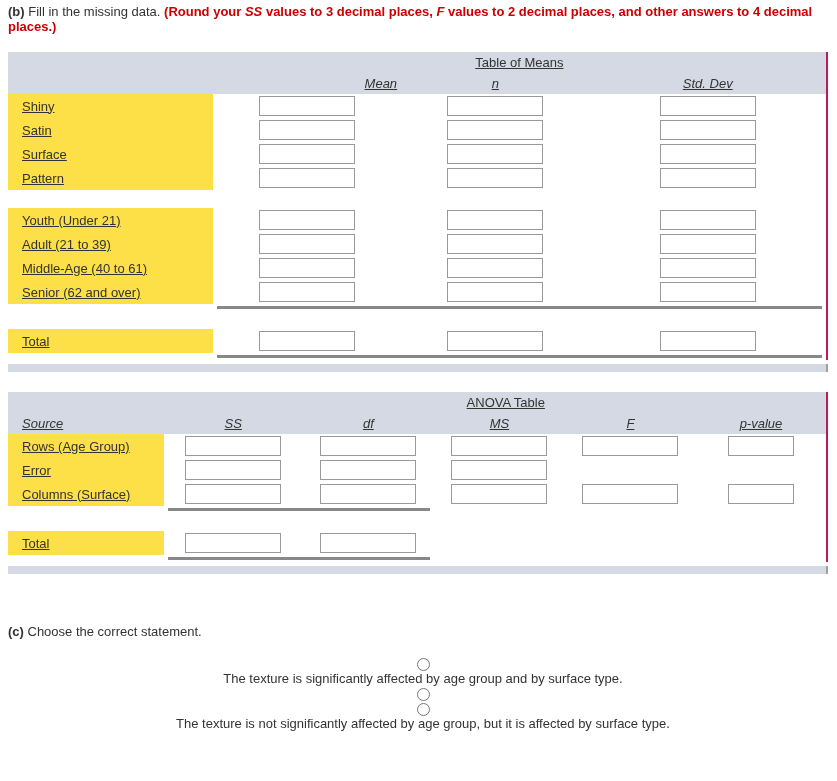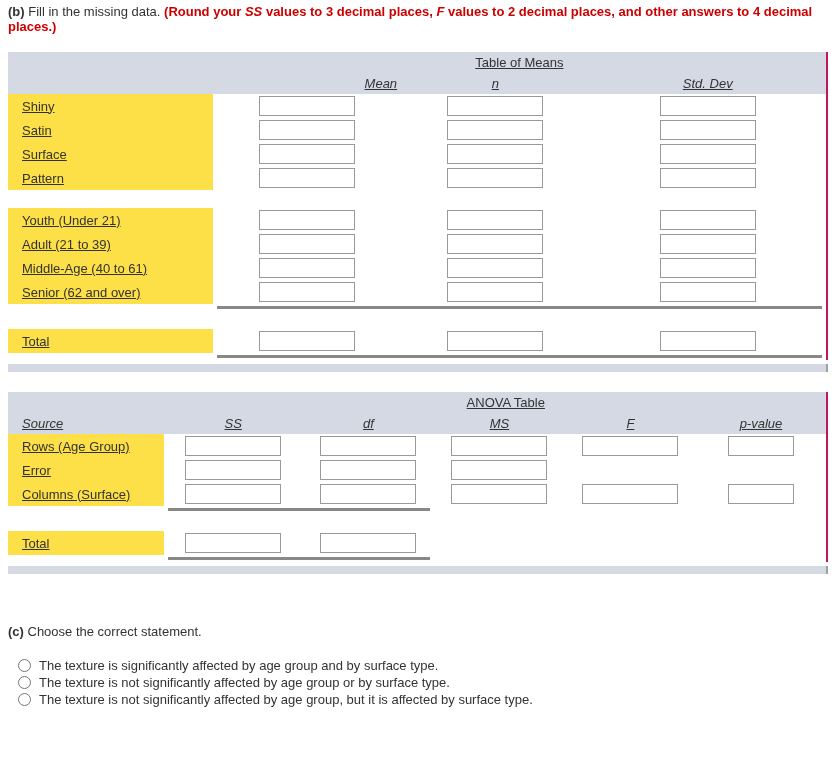--- a/index.html
+++ b/index.html
@@ -84,22 +84,22 @@
   .section-c {
     margin-top: 50px;
   }
   .options {
     margin-top: 18px;
     margin-left: 10px;
   }
   .option {
     display: flex;
     align-items: center;
-    gap: 8px;
     padding: 1px 0;
+    flex-direction: column;
   }
   .option input[type=radio] {
     margin: 0;
   }
 </style>
 </head>
 <body>
 
 <div class="prompt-line">
   <b>(b)</b><span> Fill in the missing data. </span><span class="red-bold"><span>(Round your </span><i>SS</i><span> values to 3 decimal places, </span><i>F</i><span> values to 2 decimal places, and other answers to 4 decimal places.)</span></span>
@@ -285,20 +285,19 @@
   <div>
     <b>(c)</b><span> Choose the correct statement.</span>
   </div>
   <div class="options">
     <div class="option">
       <input type="radio" name="c" style="">
       <span>The texture is significantly affected by age group and by surface type.</span>
     </div>
     <div class="option">
       <input type="radio" name="c" style="">
-      <span>The texture is not significantly affected by age group or by surface type.</span>
     </div>
     <div class="option">
       <input type="radio" name="c" style="">
       <span>The texture is not significantly affected by age group, but it is affected by surface type.</span>
     </div>
   </div>
 </div>
 
 </body></html>

